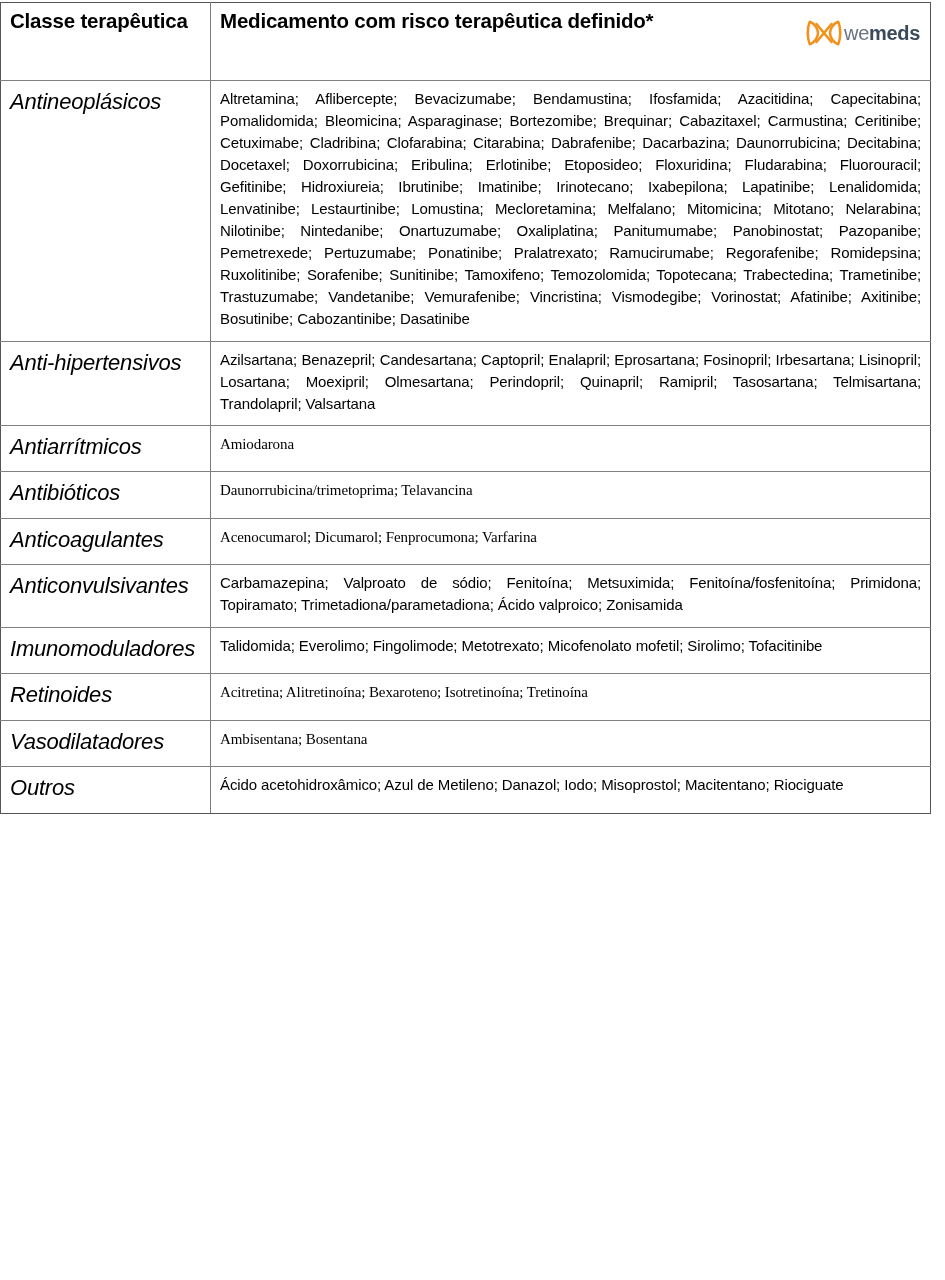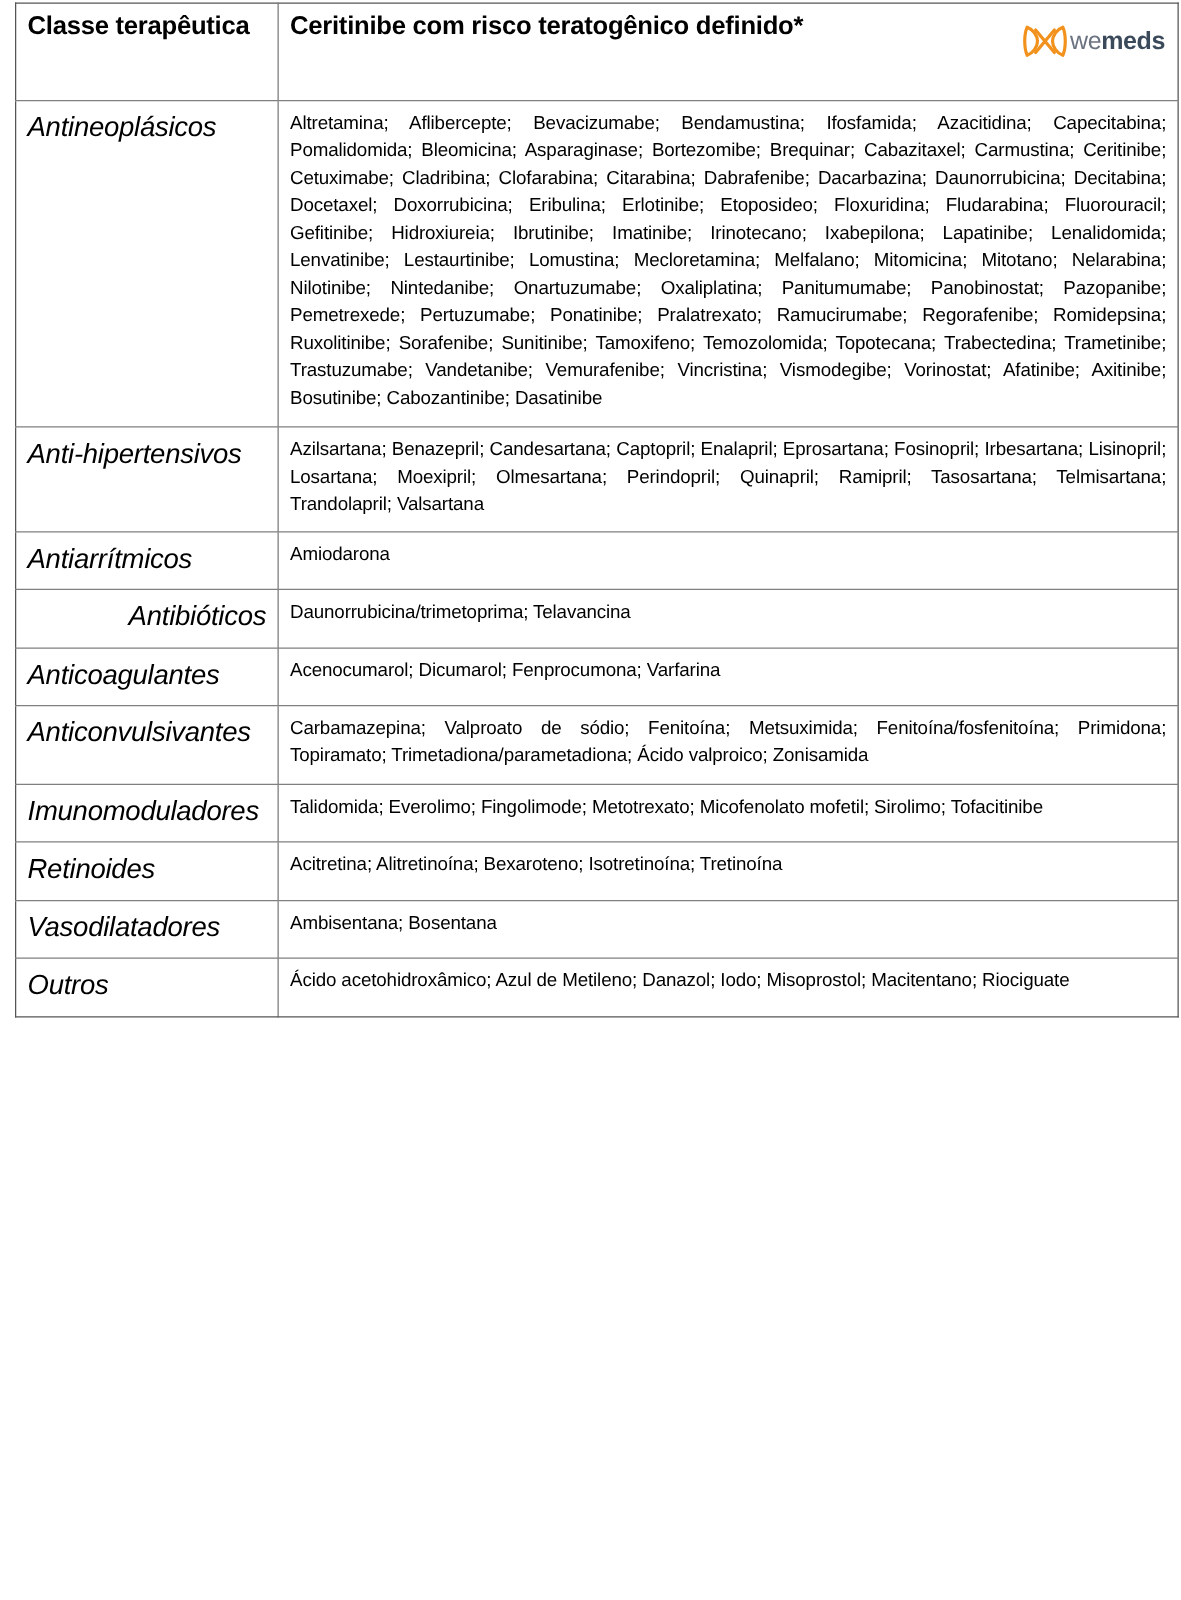--- a/index.html
+++ b/index.html
@@ -21,21 +21,21 @@
     width: 945px;
     height: 1280px;
     box-sizing: border-box;
     padding: 0;
   }
 
   table.teratogen-table {
     border-collapse: collapse;
     table-layout: fixed;
     width: 930px;
-    margin-left: 12px;
+    margin-left: 0;
     margin-top: 2px;
     border: 0;
   }
 
   table.teratogen-table col.col-class { width: 210px; }
   table.teratogen-table col.col-drugs { width: 720px; }
 
   table.teratogen-table td,
   table.teratogen-table th {
     border-top: 1.6px solid #808080;
@@ -111,45 +111,46 @@
     font-size: 15px;
     line-height: 1.47;
     text-align: justify;
     text-align-last: left;
     letter-spacing: -0.1px;
     hyphens: none;
     word-spacing: 0;
   }
   .drugs-cell.no-justify {
     text-align: right;
+    font-family: Liberation Serif, serif;
   }
 
   
   .row-antineoplasicos td { padding-bottom: 8px; }
   .row-pad-extra td { padding-bottom: 26px; }
-  .row-pad-small td { padding-bottom: 12px; text-align: right; }
+  .row-pad-small td { padding-bottom: 12px; }
 </style>
 </head>
 <body>
 
 <div class="page">
 
   <table class="teratogen-table">
     <colgroup>
       <col class="col-class">
       <col class="col-drugs">
     </colgroup>
     <tbody>
 
       <tr class="header-row">
         <th>
           <span class="header-title">Classe terapêutica</span>
         </th>
         <th class="header-cell-drugs">
-          <span class="header-title">Ceritinibe com risco teratogênico definido*</span>
+          <span class="header-title">Medicamento com risco terapêutica definido*</span>
 
           <span class="logo-wrap">
             <svg class="logo-mark" viewBox="0 0 48 40" xmlns="http://www.w3.org/2000/svg">
               <g fill="none" stroke="#F2911B" stroke-width="3.4" stroke-linejoin="round" stroke-linecap="round">
                 <path d="M5 5 C1.5 13, 1.5 27, 5 35 C11 33, 16 26, 16 20 C16 14, 11 7, 5 5 Z"></path>
                 <path d="M43 5 C46.5 13, 46.5 27, 43 35 C37 33, 32 26, 32 20 C32 14, 37 7, 43 5 Z"></path>
                 <path d="M14 8 L34 32"></path>
                 <path d="M34 8 L14 32"></path>
               </g>
             </svg>

